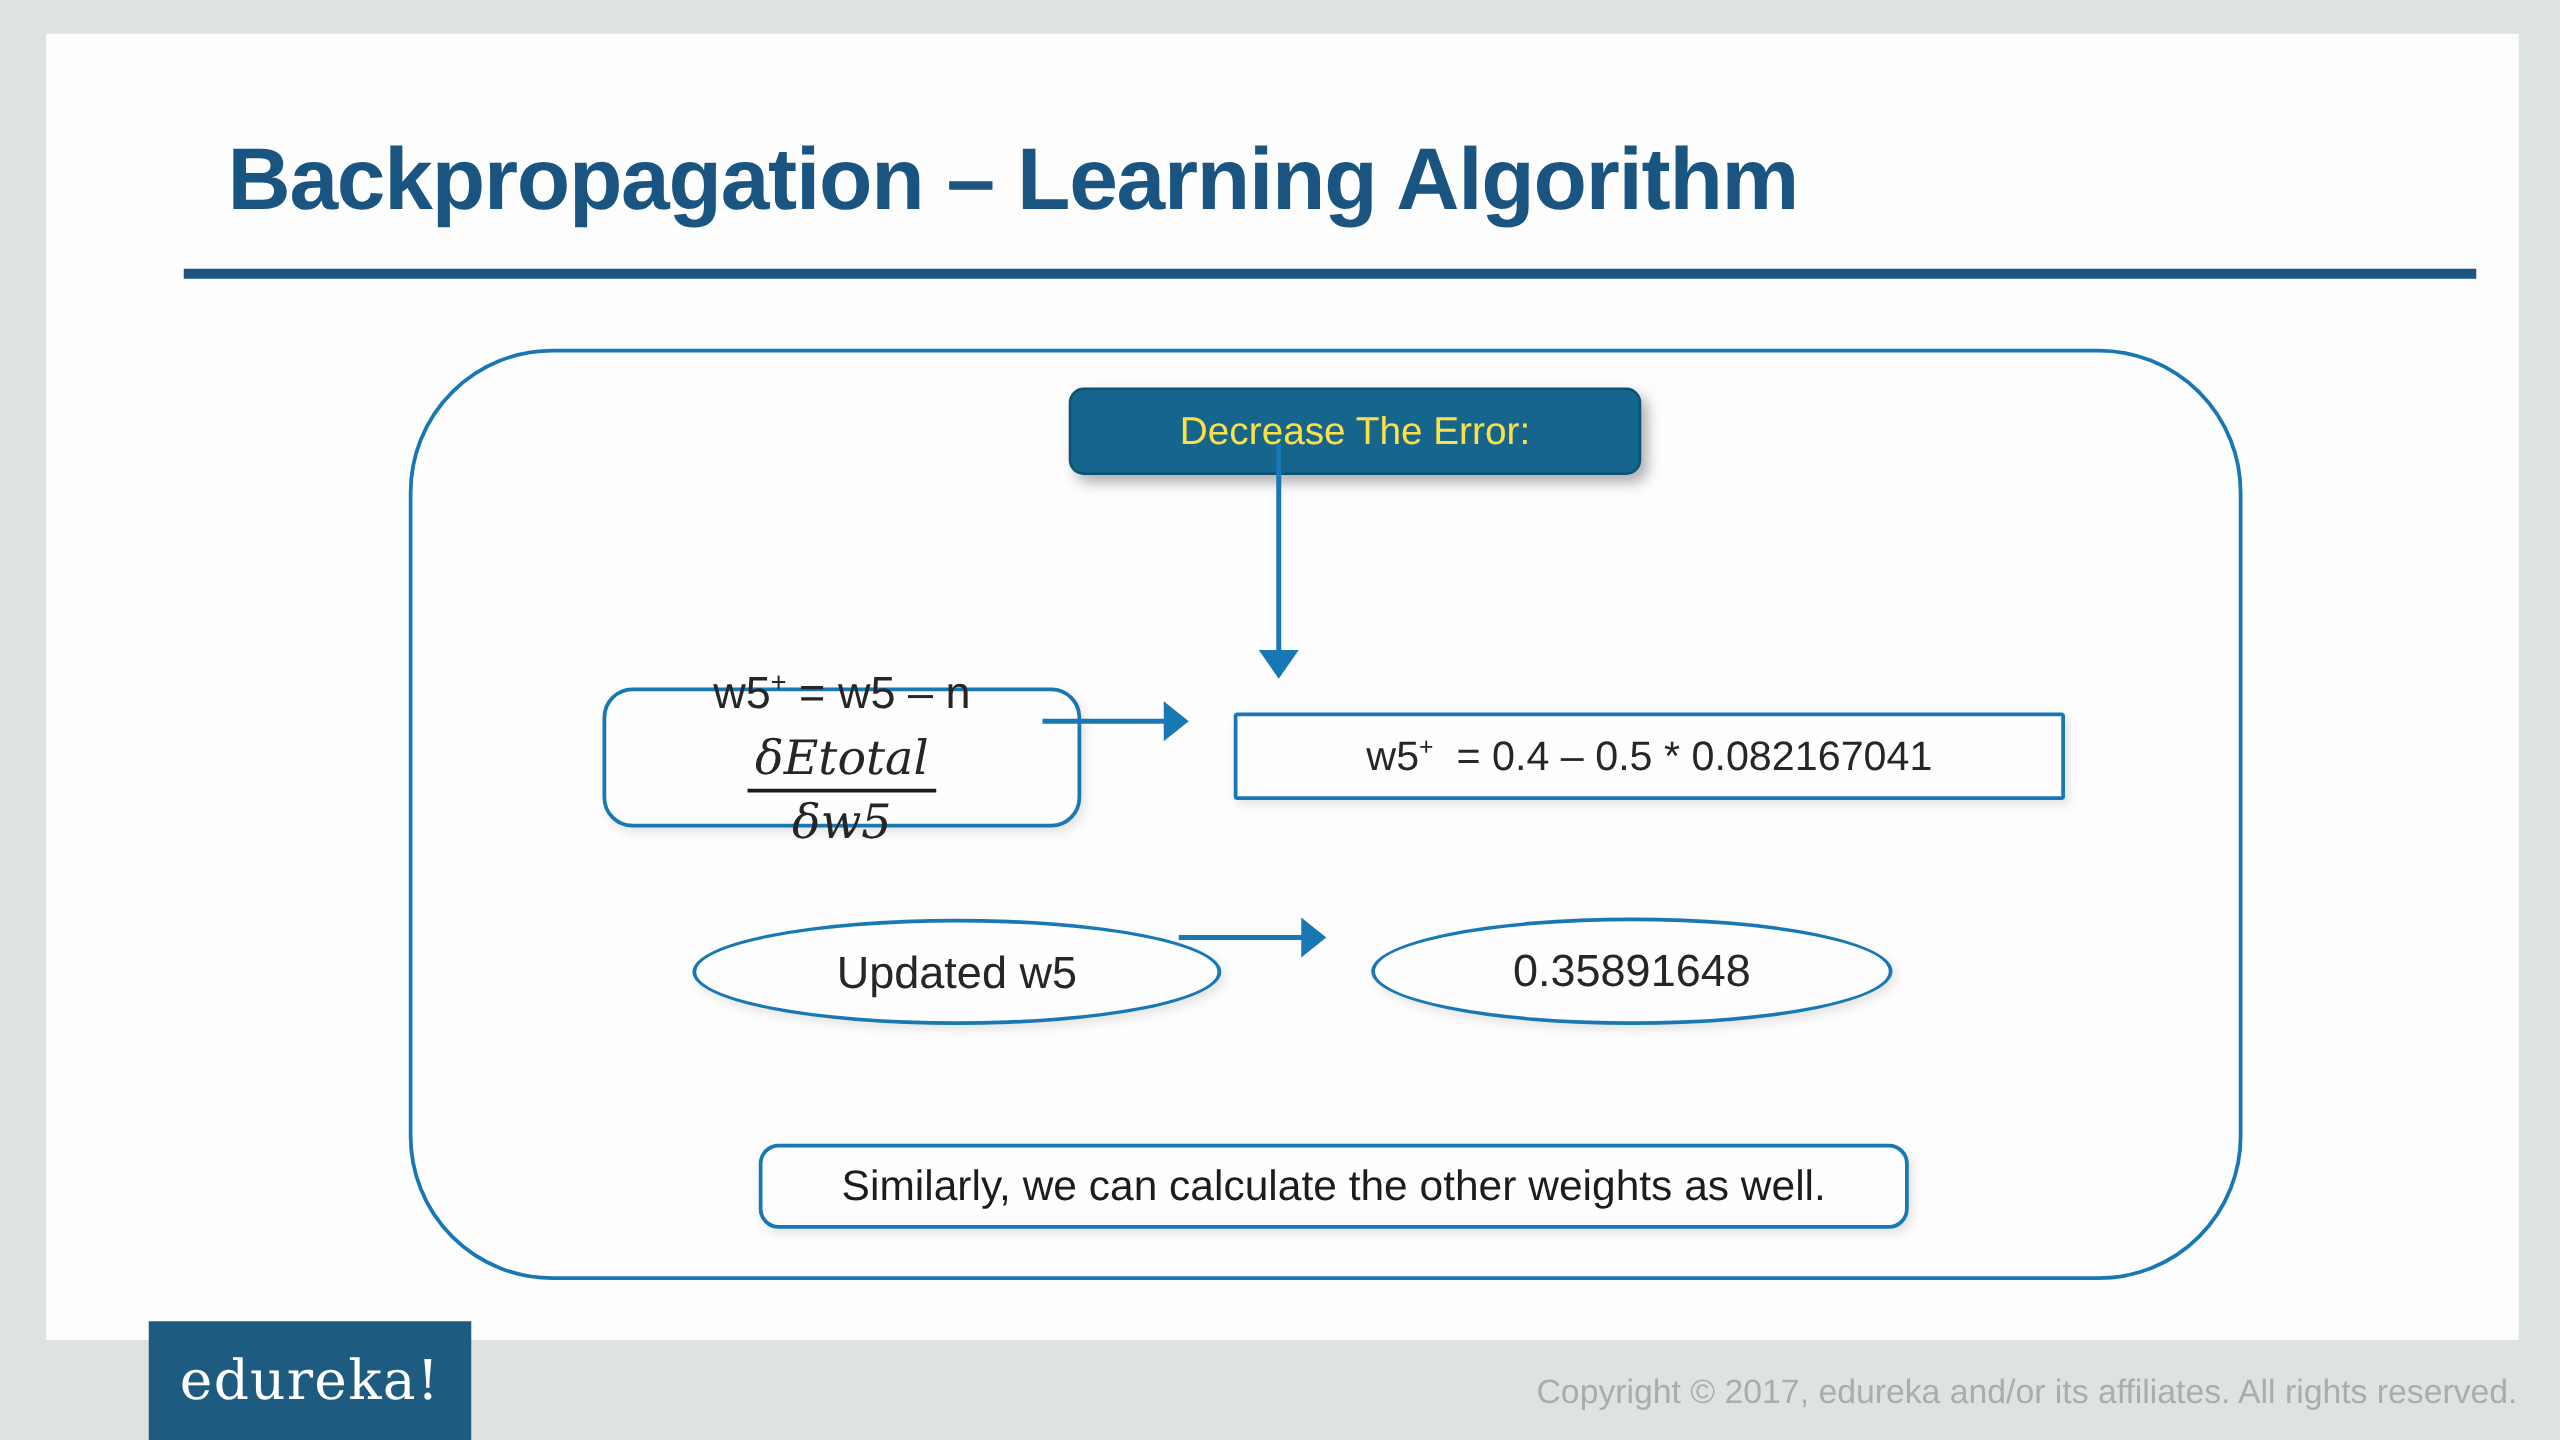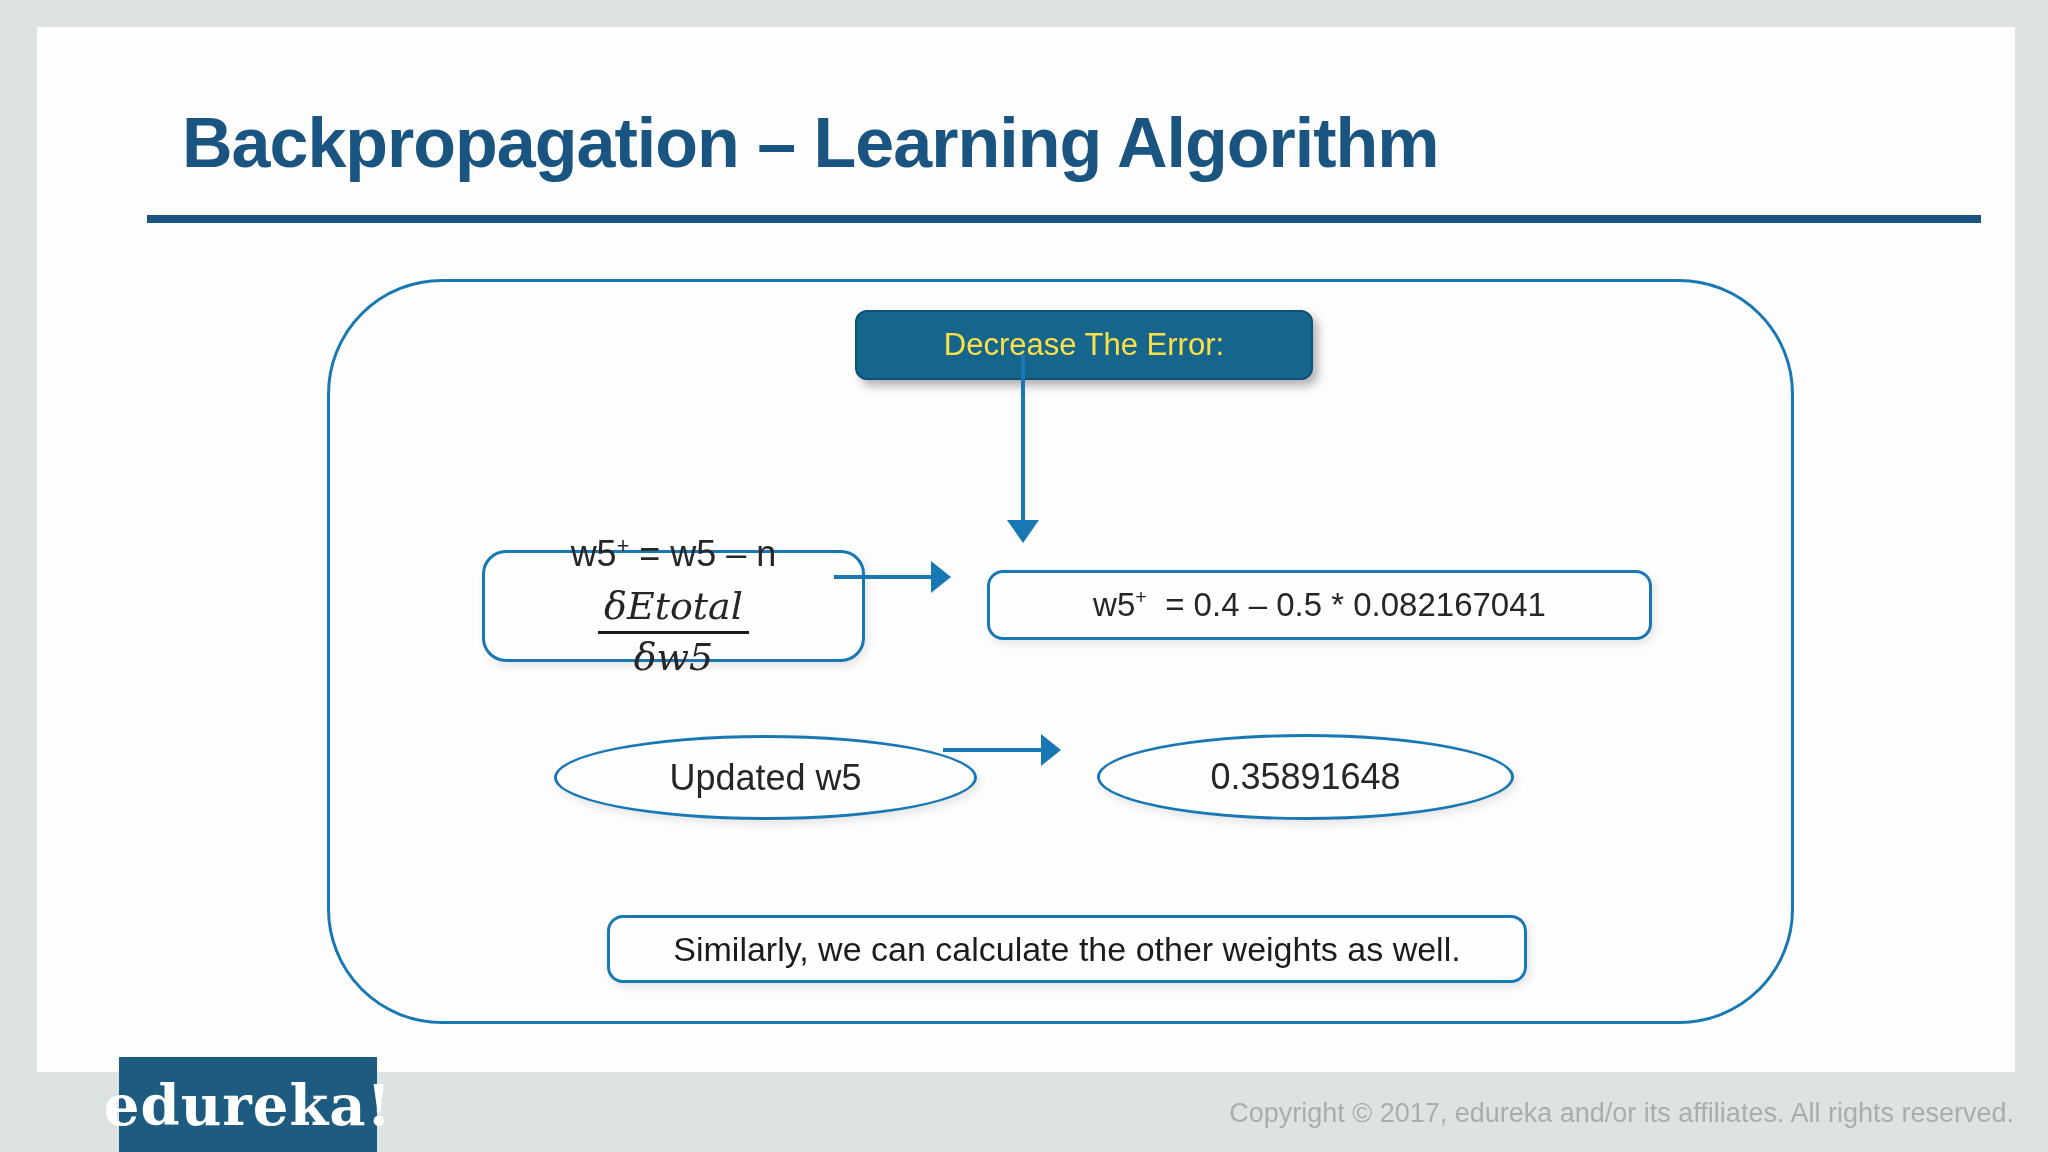--- a/index.html
+++ b/index.html
@@ -63,21 +63,21 @@
   .fraction{
     display:inline-block;text-align:center;
     font-family:"DejaVu Serif", serif;font-style:italic;
     font-size:38px;line-height:1.15;
   }
   .fraction .num{
     border-bottom:3px solid #1a1a1a;padding:0 6px 2px 6px;
   }
   .fraction .den{padding-top:2px;}
   .calc-box{
-    left:950px;top:543px;width:665px;height:70px;border-radius:16px;
+    left:950px;top:543px;width:665px;height:70px;border-radius:3px;
     font-size:33px;
   }
   .calc-box .sans{white-space:pre;}
   .calc-box sup{font-size:60%;vertical-align:super;}
   .ellipse{
     border-radius:50%;font-size:36px;background:#fefefe;
   }
   .ellipse-left{left:517px;top:708px;width:423px;height:85px;}
   .ellipse-right{left:1060px;top:707px;width:417px;height:86px;}
   .note-box{
@@ -87,22 +87,22 @@
   .arrows{
     position:absolute;left:0;top:0;width:2048px;height:1152px;
     pointer-events:none;
   }
   .logo-box{
     position:absolute;left:119px;top:1057px;width:258px;height:95px;
     background:var(--logo-bg);
     display:flex;align-items:center;justify-content:center;
   }
   .logo-text{
-    color:#ffffff;font-family:"DejaVu Serif", serif;font-weight:bold;
-    font-size:56px;letter-spacing:1px;
+    color:#ffffff;font-family:"DejaVu Serif", serif;font-weight:normal;
+    font-size:44px;letter-spacing:1px;
   }
   .copyright{
     position:absolute;right:34px;top:1098px;
     color:var(--muted);font-size:27px;white-space:nowrap;
   }
 </style>
 </head>
 <body>
 
 <div class="slide">

